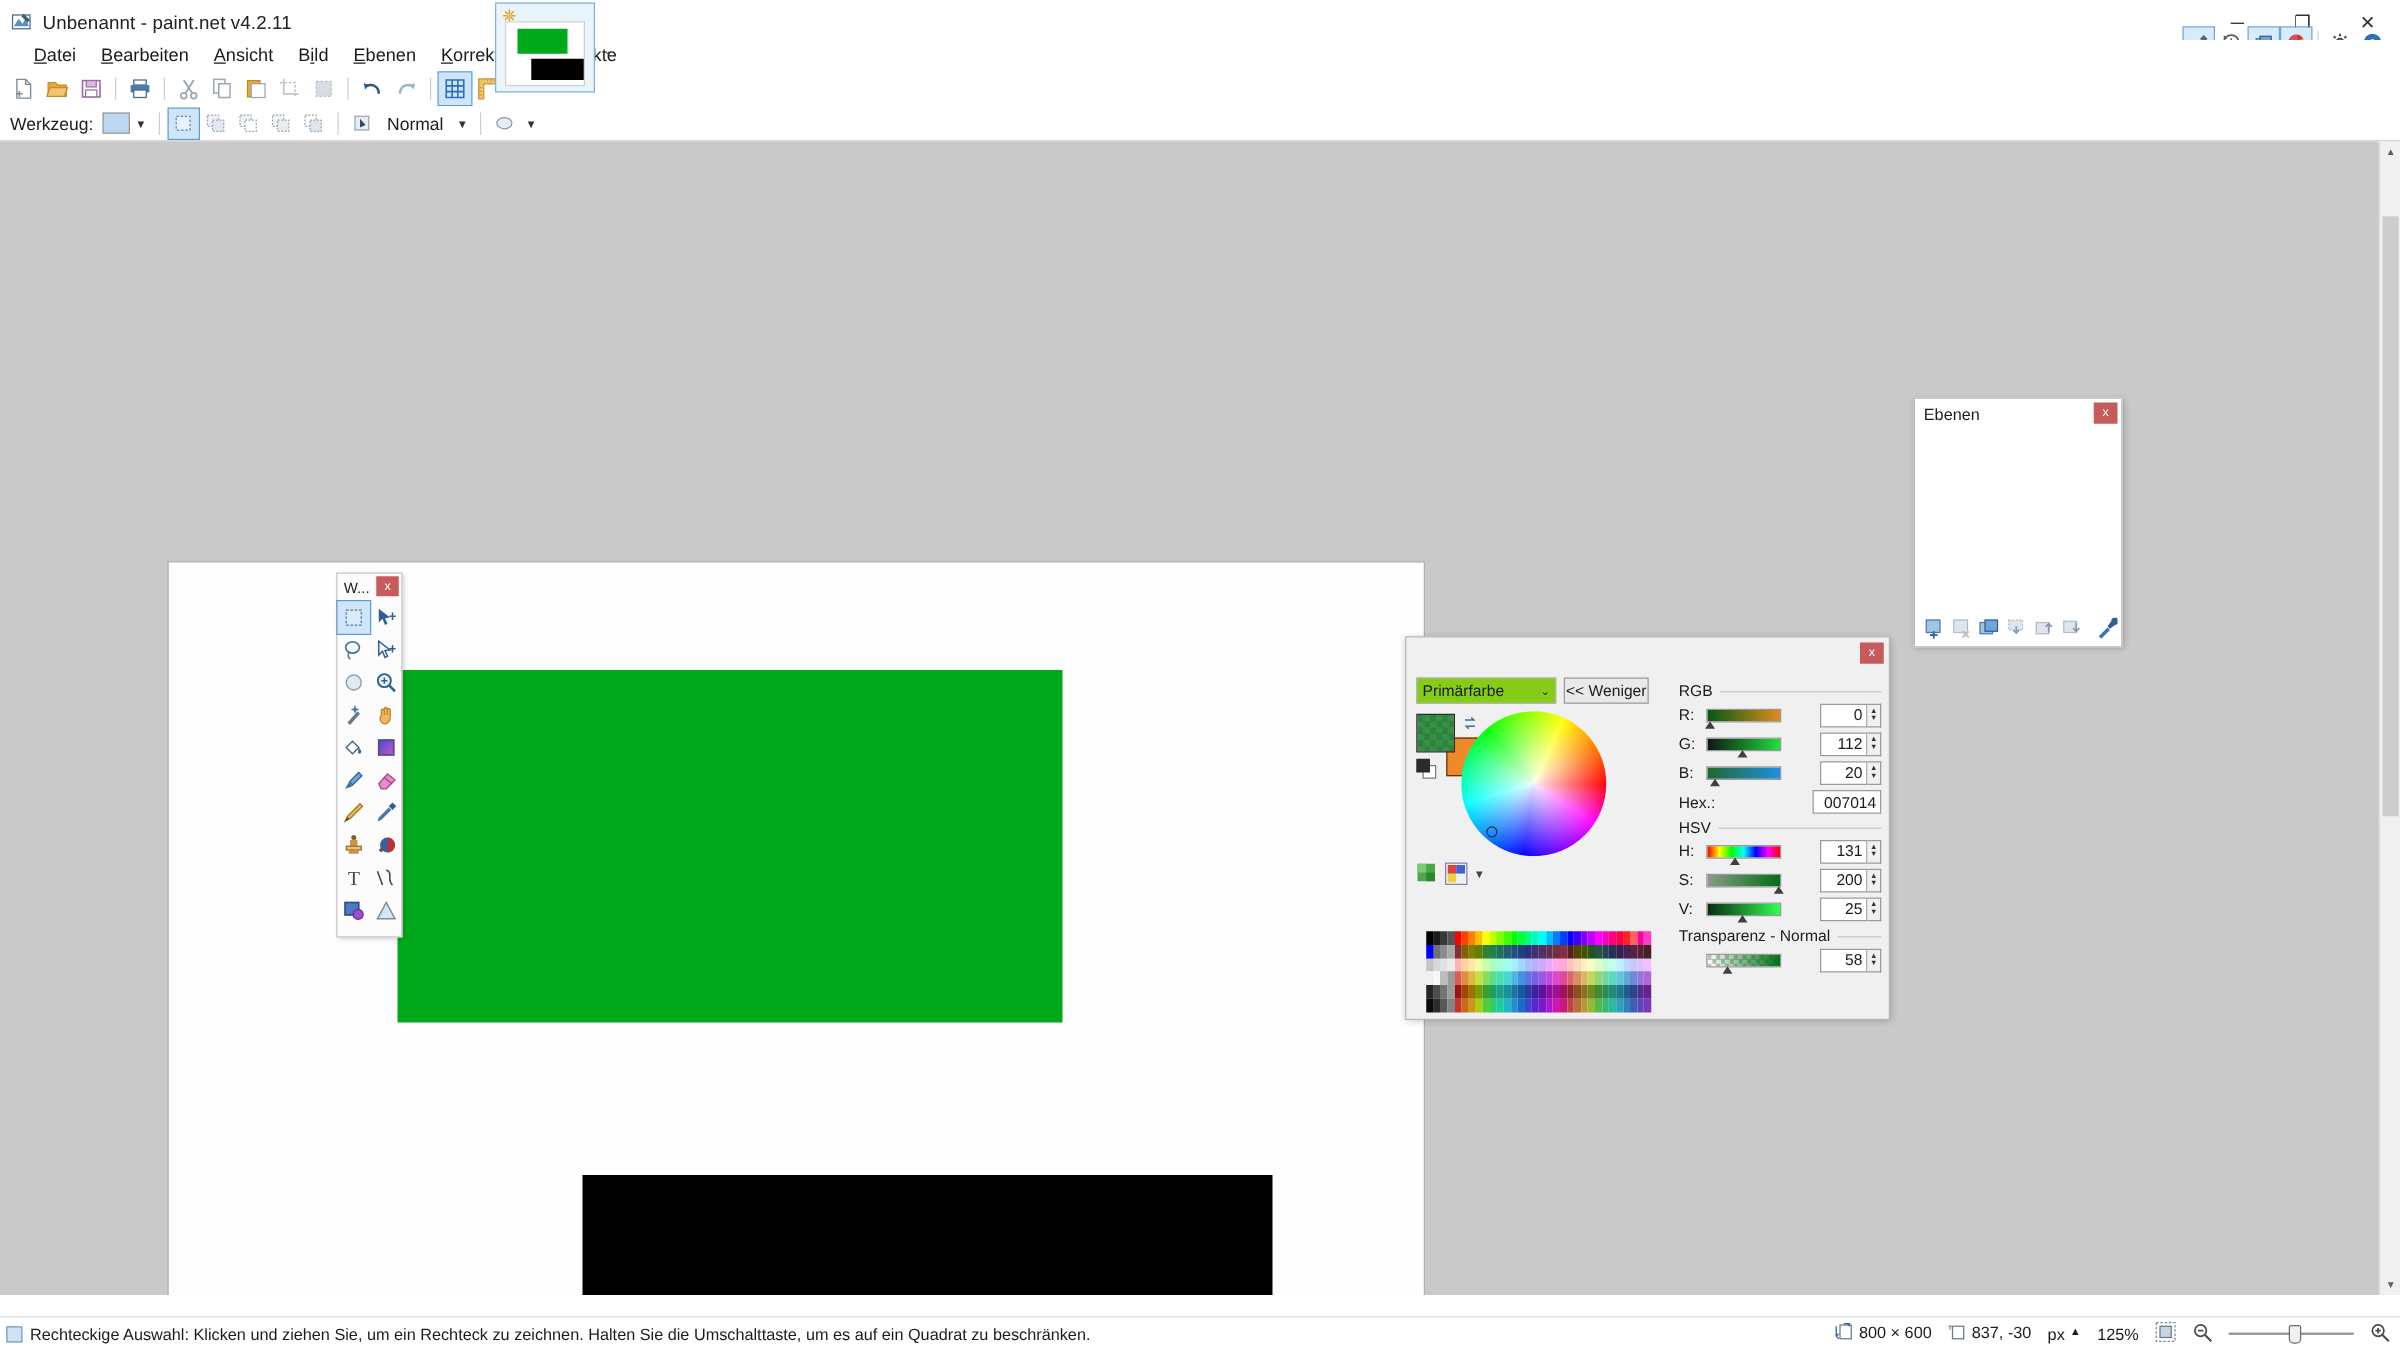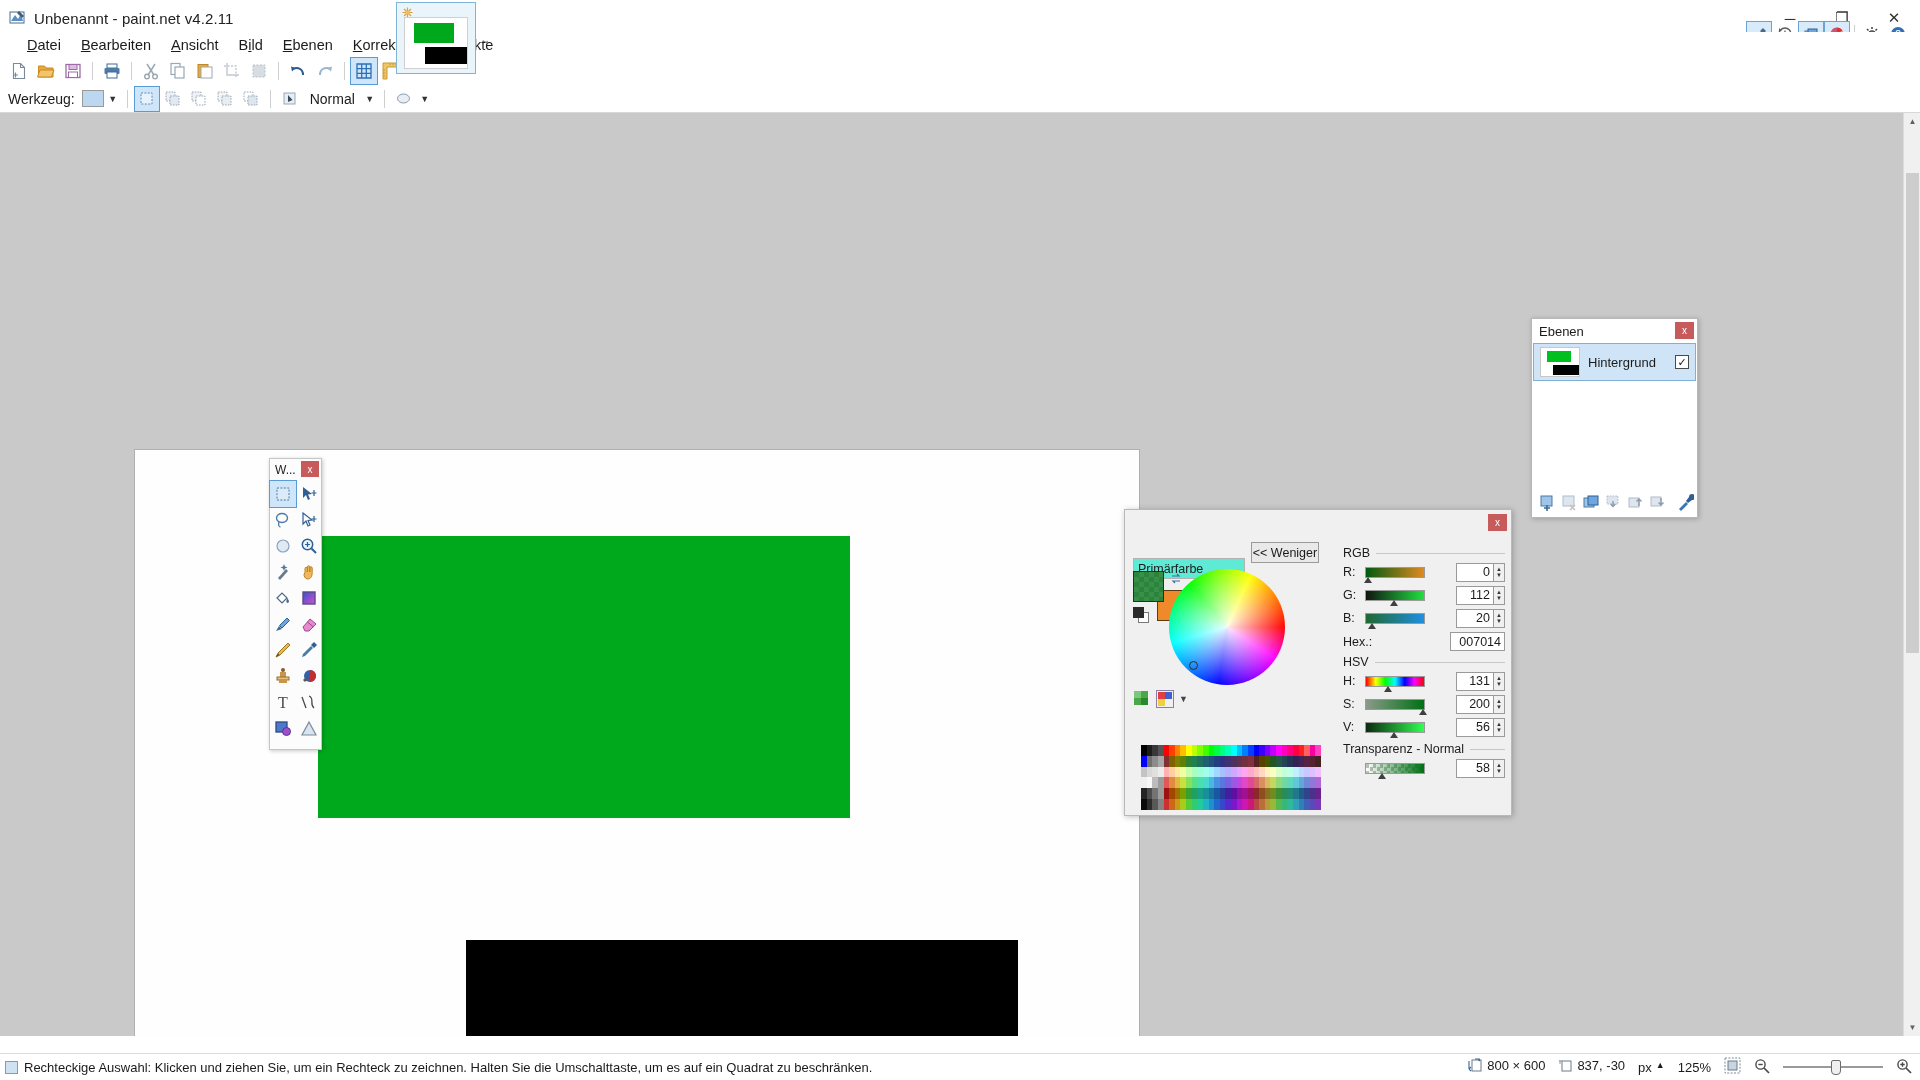--- a/index.html
+++ b/index.html
@@ -105,22 +105,22 @@
       display:flex;align-items:center;gap:1px;padding-left:4px;}
   .ebtn{width:21px;height:21px;display:flex;align-items:center;justify-content:center;}
   
   #farben{ position:absolute; left:1124px; top:509px; width:388px; height:307px;
            background:#f0f0f0; border:1px solid #b8b8b8; box-shadow:1px 1px 6px rgba(0,0,0,.25);}
   #farben .hdr{ height:24px;background:#fff;display:flex;align-items:center;padding-left:8px;
                 font-size:13px;}
   #farben .hclose{ position:absolute;right:4px;top:4px;width:19px;height:17px;background:#c75b5b;
      color:#fff;font-size:10px;display:flex;align-items:center;justify-content:center;}
   #fleft{ position:absolute;left:8px;top:32px;width:180px;}
-  #fmode{ width:112px;height:21px;background:#5eead4;border:1px solid #b3b3b3;
-          display:flex;align-items:center;padding:0 4px;font-size:12.5px;margin-top:16px;}
+  #fmode{ width:112px;height:21px;background:#84cc16;border:1px solid #b3b3b3;
+          display:flex;align-items:center;padding:0 4px;font-size:12.5px;}
   #fmode .cv{margin-left:auto;font-size:9px;}
   #fless{ position:absolute;left:118px;top:0;width:68px;height:21px;background:#e9e9e9;
           border:1px solid #9a9a9a;display:flex;align-items:center;justify-content:center;font-size:12.5px;}
   #swatches{ position:absolute;left:0;top:29px;width:56px;height:52px;}
   #sw-prim{ position:absolute;left:0;top:0;width:31px;height:31px;border:1px solid #2b2b2b;
     background:
       linear-gradient(rgba(0,112,20,.78),rgba(0,112,20,.78)),
       repeating-conic-gradient(#ffffff 0 25%, #c8c8c8 0 50%) 0 0/10px 10px;}
   #sw-sec{ position:absolute;left:24px;top:19px;width:31px;height:31px;border:1px solid #5a3a11;background:#ef8a2b;}
   #sw-swap{ position:absolute;left:36px;top:1px;width:14px;height:14px;font-size:11px;color:#3b6ea5;}
@@ -566,30 +566,20 @@
       <svg width="18" height="18" viewBox="0 0 18 18">
           <path d="M9 3 L16 16 H2 Z" fill="#d8e4ef" stroke="#7a8a9a" stroke-width="1.2"></path>
         </svg>
       </div>
   </div>
 </div>
 
 <div id="ebenen">
   <div class="hdr">Ebenen</div>
   <div class="hclose">x</div>
-  <div class="list">
-    <div class="row">
-      <div class="thumb">
-        <div class="g"></div>
-        <div class="b"></div>
-      </div>
-      <div class="lname">Hintergrund</div>
-      <div class="chk">✓</div>
-    </div>
-  </div>
   <div class="btnbar">
     <div class="ebtn">
       <svg width="17" height="17" viewBox="0 0 17 17">
           <rect x="2" y="2" width="11" height="10" fill="#9ec4e8" stroke="#4a78a8"></rect>
           <path d="M5 14h6M8 11v6" stroke="#3a6a9a" stroke-width="1.6"></path>
         </svg>
       </div>
     <div class="ebtn">
       <svg width="17" height="17" viewBox="0 0 17 17">
           <rect x="2" y="2" width="11" height="10" fill="#dde6ee" stroke="#b0bcc8"></rect>
@@ -957,21 +947,21 @@
           <span>▲</span>
           <span>▼</span>
         </span>
     </div>
 
     <div class="chan">
       <span class="cl">V:</span>
       <span class="sl" style="background:linear-gradient(90deg,#0a2a10,#30ff50);">
         <span class="kn" style="left:24px;"></span>
       </span>
-      <span class="nbox">56</span>
+      <span class="nbox">25</span>
       <span class="spin">
           <span>▲</span>
           <span>▼</span>
         </span>
     </div>
 
     <div class="grp" style="margin-top:5px;">
       <span class="gl">Transparenz - Normal</span>
       <span class="gline"></span>
     </div>

